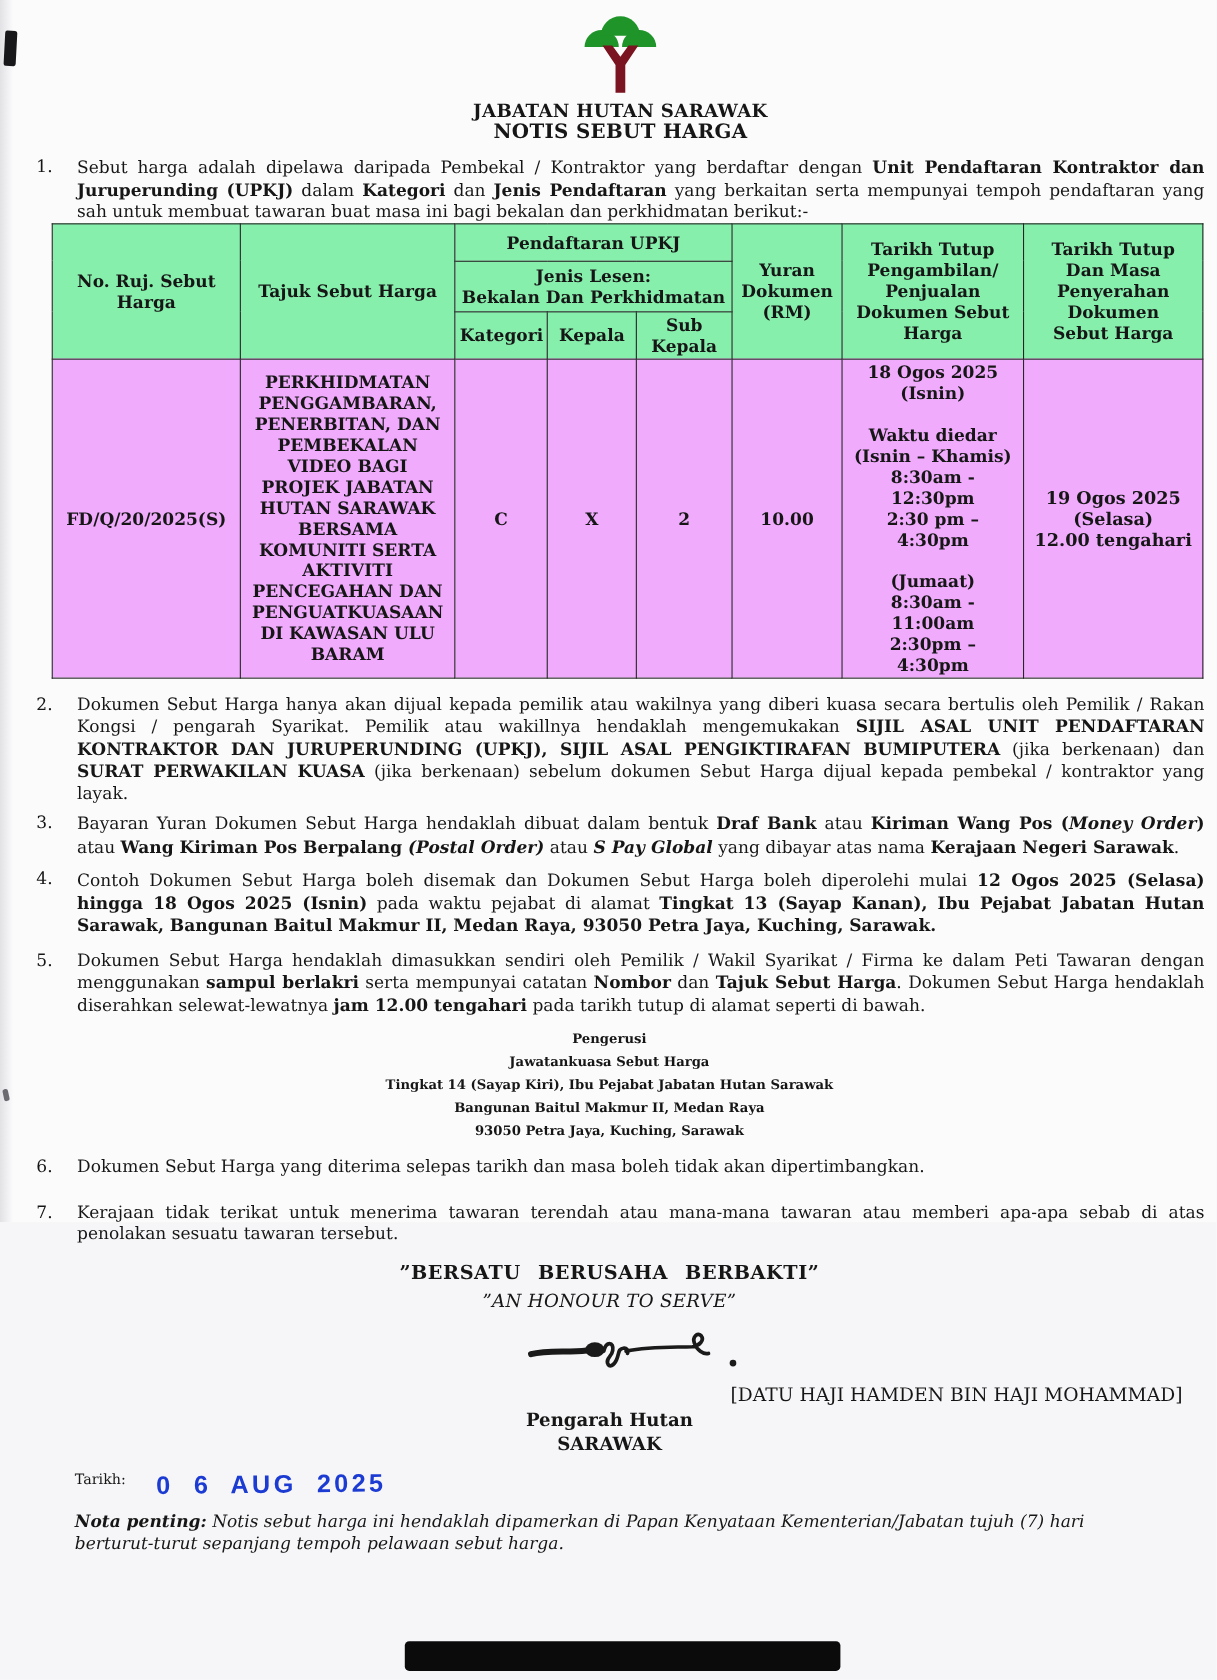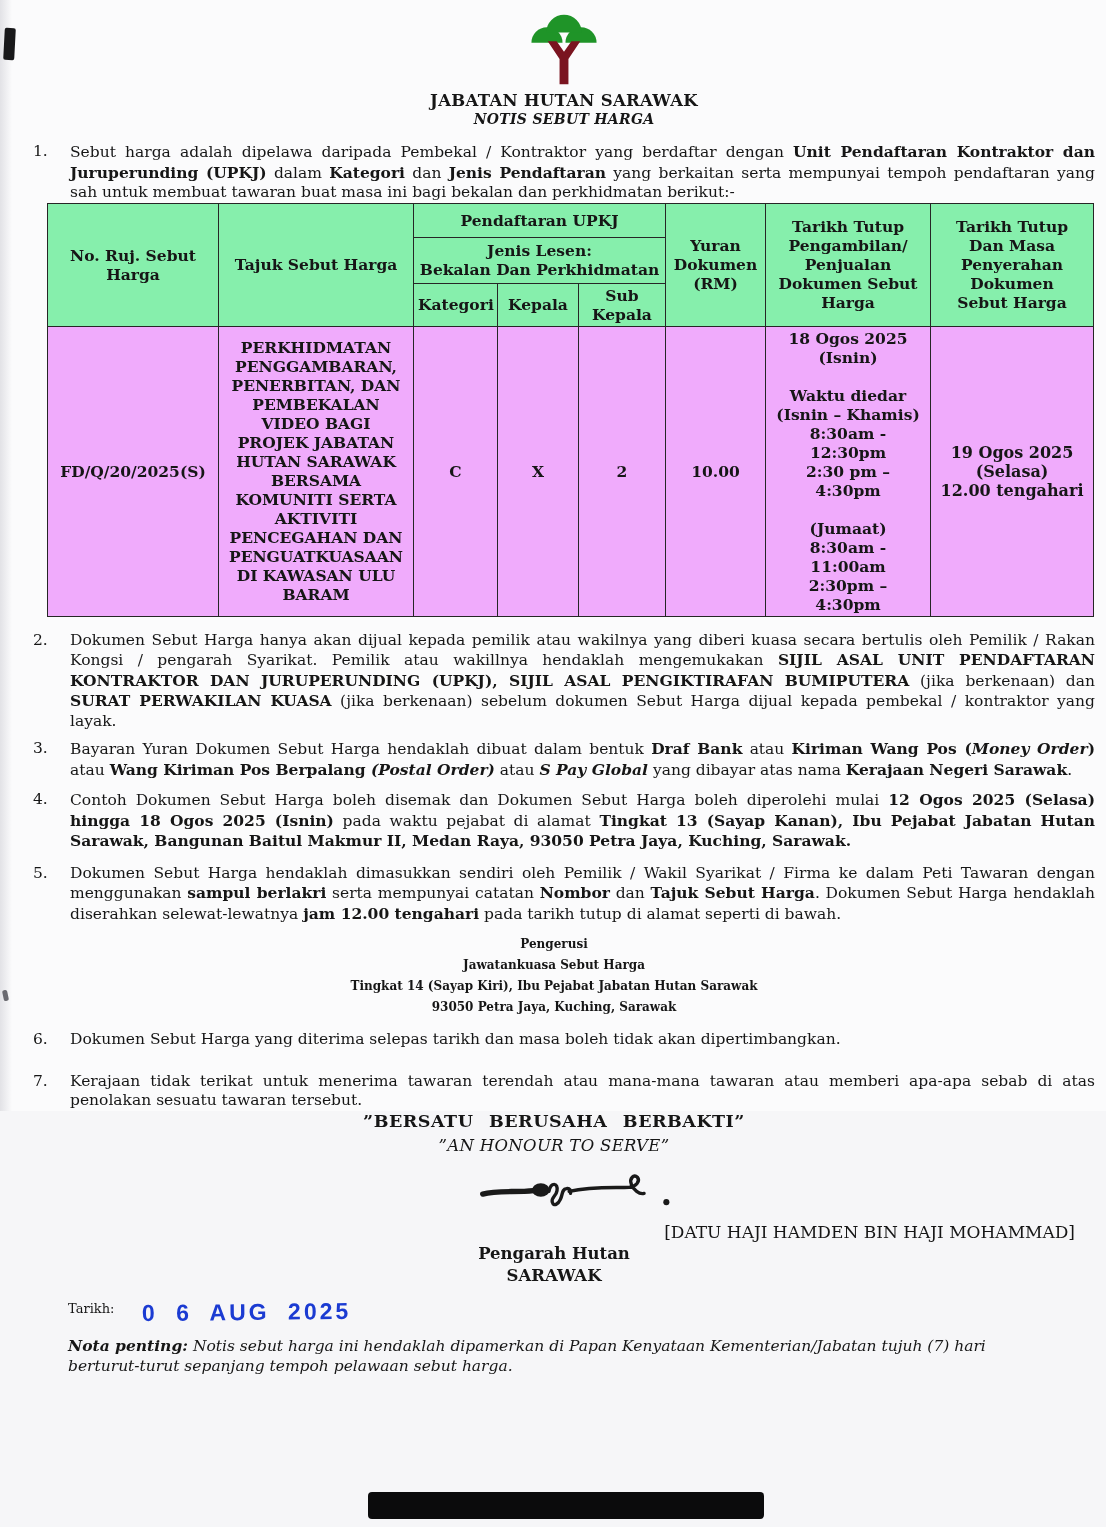--- a/index.html
+++ b/index.html
@@ -27,21 +27,21 @@
     position:absolute;left:3px;top:990px;width:5px;height:11px;
     background:#6a6a70;border-radius:2px;transform:rotate(-12deg);
   }
   .bottom-bar{
     position:absolute;left:368px;top:1492px;width:396px;height:27px;
     background:#0b0b0c;border-radius:4px;
   }
   header{ text-align:center; padding-top:8px; }
   .logo{ display:block;margin:0 auto; }
   .title1{ font-weight:bold;font-size:16.5px;line-height:19px;margin-top:3px;letter-spacing:.3px; }
-  .title2{ font-weight:bold;font-size:14px;line-height:19px;letter-spacing:.3px;font-style:italic; }
+  .title2{ font-weight:bold;font-size:18px;line-height:19px;letter-spacing:.3px; }
 
   .para{ display:flex;margin-top:12px; }
   .num{ width:37px;flex:0 0 37px;font-size:15.5px;line-height:19.5px; }
   .ptext{ flex:1;font-size:15.5px;line-height:19.5px;text-align:justify; }
   .b{ font-weight:bold; } .i{ font-style:italic; }
 
   #para1{ margin-top:13px; }
   #para2{ margin-top:14px; }
   #para3{ margin-top:8px; }
   #para4{ margin-top:10px; }
@@ -64,21 +64,21 @@
   .quote-table .hrow1 th{ height:34px; }
   .quote-table .hrow2 th{ height:46px; }
   .quote-table .hrow3 th{ height:38px; }
   .quote-table td{ background:#f0abfc;line-height:19px; }
   td.cell-tajuk{ font-size:15.5px; }
   td.cell-pengambilan{ font-size:15.5px; }
   td.cell-penyerahan{ font-size:16px; }
 
   .address{ text-align:center;font-weight:bold;font-size:12px;line-height:21px;margin-top:10px;margin-right:20px; }
 
-  .motto1{ text-align:center;font-weight:bold;font-size:17.5px;margin-right:20px;word-spacing:9px;letter-spacing:.5px; }
+  .motto1{ text-align:center;font-weight:bold;font-size:17.5px;margin-top:16px;margin-right:20px;word-spacing:9px;letter-spacing:.5px; }
   .motto2{ text-align:center;font-weight:normal;font-style:italic;font-size:16.5px;margin-top:5px;margin-right:20px;letter-spacing:.3px; }
 
   .sigwrap{ text-align:center;margin-top:8px;margin-right:-40px; }
   .signame{ text-align:right;font-weight:normal;font-size:17px;line-height:22px;margin-top:0px;margin-right:20px; }
   .sigrole{ text-align:center;font-weight:bold;font-size:16.5px;line-height:22px;margin-right:20px; }
 
   .daterow{ display:flex;align-items:flex-start;margin-top:14px;margin-left:35px; }
   .datelabel{ font-size:13px; }
   .datestamp{
     font-family:"Liberation Sans","DejaVu Sans",sans-serif;
@@ -213,20 +213,21 @@
 
   <div class="para" id="para5">
     <div class="num">5.</div>
     <div class="ptext"><span>Dokumen Sebut Harga hendaklah dimasukkan sendiri oleh Pemilik / Wakil Syarikat / Firma ke dalam Peti Tawaran dengan menggunakan </span><span class="b">sampul berlakri</span><span> serta mempunyai catatan </span><span class="b">Nombor</span><span> dan </span><span class="b">Tajuk Sebut Harga</span><span>. Dokumen Sebut Harga hendaklah diserahkan selewat-lewatnya </span><span class="b">jam 12.00 tengahari</span><span> pada tarikh tutup di alamat seperti di bawah.</span></div>
   </div>
 
   <div class="address">
     <div>Pengerusi</div>
     <div>Jawatankuasa Sebut Harga</div>
     <div>Tingkat 14 (Sayap Kiri), Ibu Pejabat Jabatan Hutan Sarawak</div>
+    <div>Bangunan Baitul Makmur II, Medan Raya</div>
     <div>93050 Petra Jaya, Kuching, Sarawak</div>
   </div>
 
   <div class="para" id="para6">
     <div class="num">6.</div>
     <div class="ptext"><span>Dokumen Sebut Harga yang diterima selepas tarikh dan masa boleh tidak akan dipertimbangkan.</span></div>
   </div>
 
   <div class="para" id="para7">
     <div class="num">7.</div>

